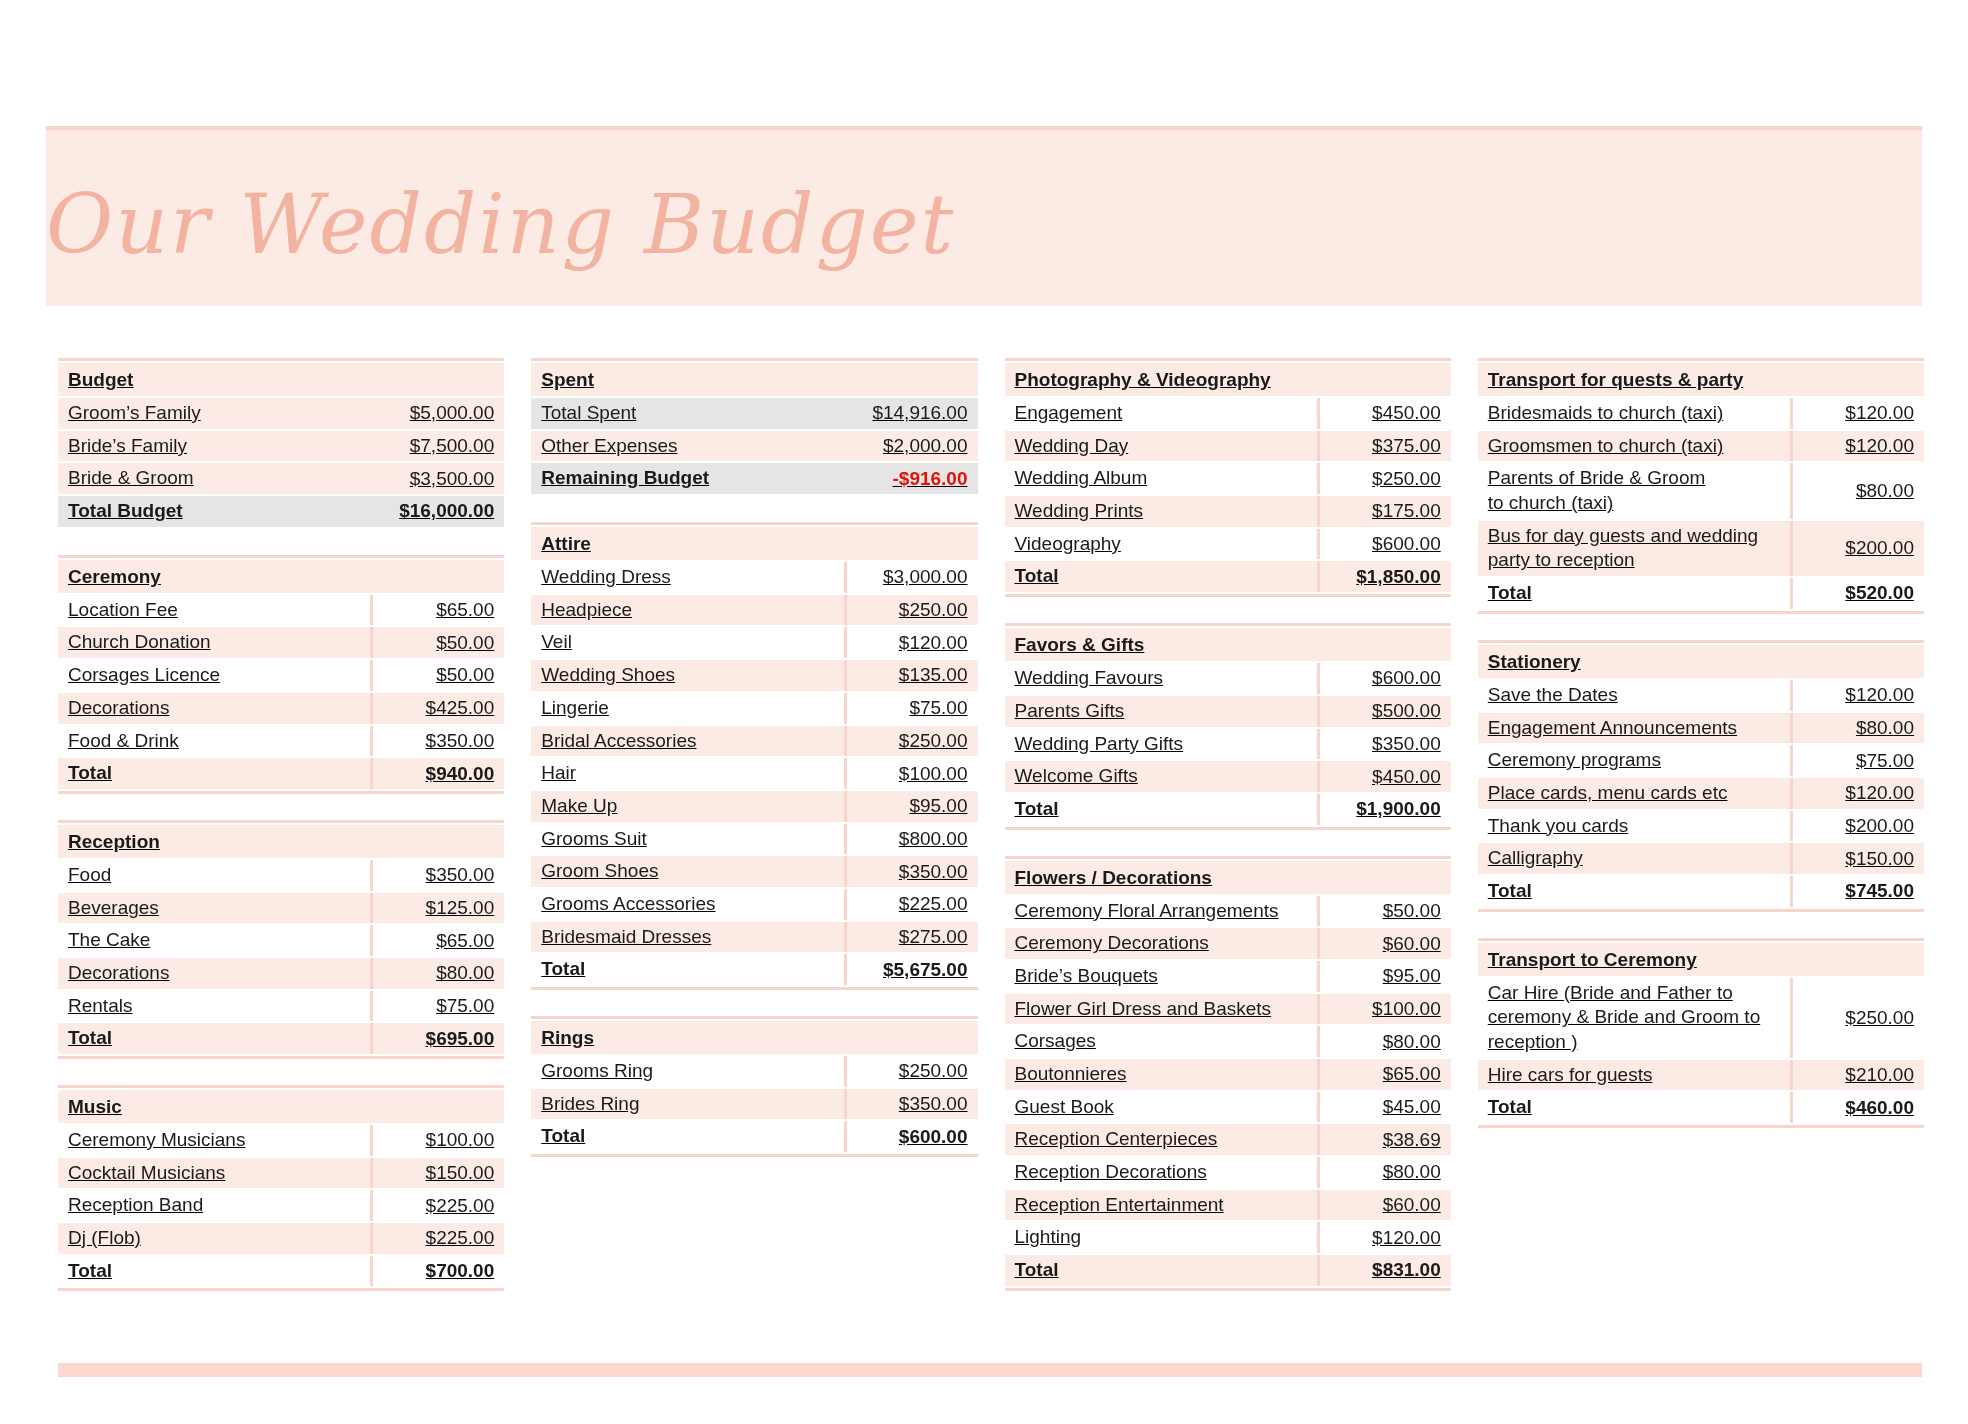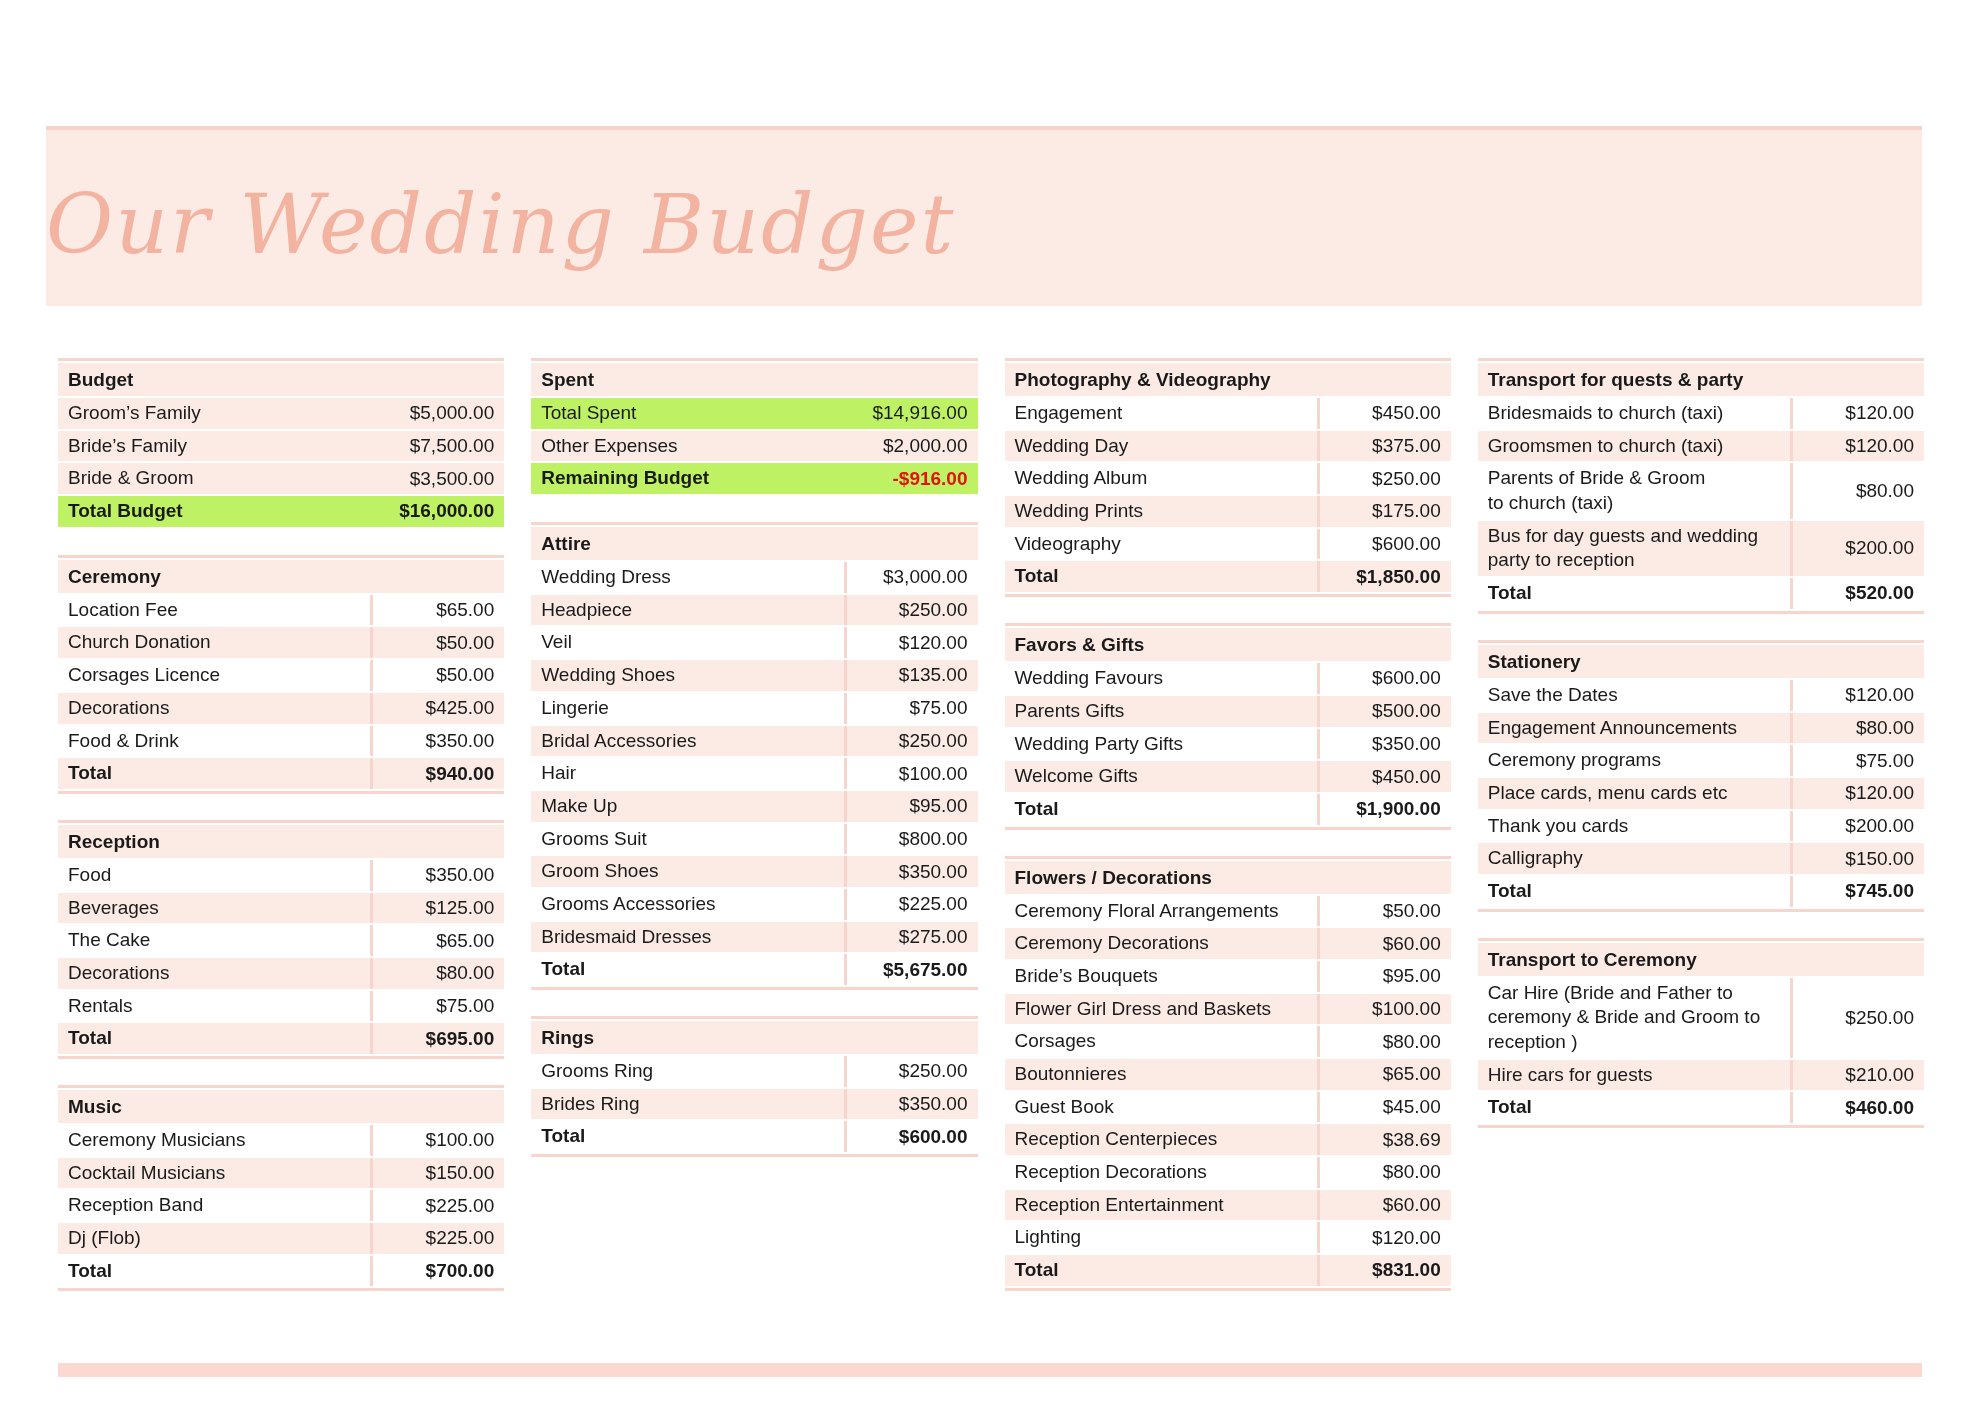--- a/index.html
+++ b/index.html
@@ -29,20 +29,21 @@
     transform: translateY(6px);
   }
 
   
   .grid {
     margin: 52px 44px 0 58px;
     display: grid;
     grid-template-columns: repeat(4, 1fr);
     column-gap: 27px;
     align-items: start;
+    text-decoration: underline;
   }
   .col { display: flex; flex-direction: column; }
 
   table.budget-table {
     width: 100%;
     border-collapse: separate;
     border-spacing: 0 2px;
     margin-bottom: 26px;
     border-top: 3px solid #f8d5cc;
     border-bottom: 3px solid #f8d5cc;
@@ -58,21 +59,21 @@
     font-size: 19px;
     padding: 6px 10px 5px 10px;
     height: 31px;
   }
   td { height: 30px; padding: 3px 10px; vertical-align: middle; }
   td.label { text-align: left; white-space: pre-line; line-height: 1.3; }
   td.amount { text-align: right; width: 30%; }
 
   tr.white  td { background: #ffffff; }
   tr.pink   td { background: #fcebe5; }
-  tr.highlight td { background: #bef264; }
+  tr.highlight td { background: #e5e5e5; }
   tr.bold td { font-weight: bold; }
 
   
   table.budget-table:not(.plain) td.amount { border-left: 3px solid #f8d5cc; }
 
   td.negative { color: #e3120b; margin-top: 40px; }
 
   .footer-bar {
     margin: 46px 46px 0 58px;
     height: 14px;

